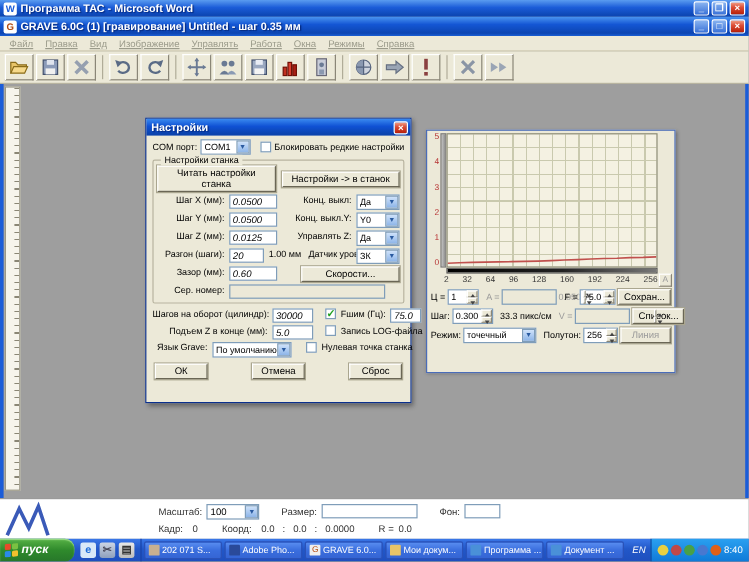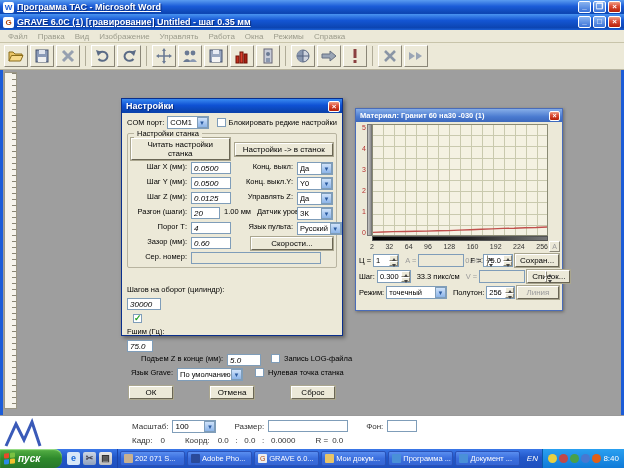--- a/index.html
+++ b/index.html
@@ -4,31 +4,31 @@
 <style>
   * { margin:0; padding:0; box-sizing:border-box; }
   html,body { width:624px; height:468px; }
   body { font-family:"Liberation Sans", sans-serif; font-size:8px; color:#000; background:#9e9e9e; overflow:hidden; }
   .screen { position:relative; width:624px; height:468px; background:#9e9e9e; }
 
   
   .tb { display:flex; align-items:center; color:#fff; font-weight:bold; padding:0 3px; }
   .tb-outer { height:14px; background:linear-gradient(#5a9cf0,#1b5cd8 45%,#0d47b5 90%); font-size:9px; }
   .tb-app   { height:16px; background:linear-gradient(#4a94f0,#1456d4 40%,#0c45b2 85%,#1a5ed4); font-size:9px; }
-  .tb .ttl { flex:1; white-space:nowrap; overflow:hidden; text-shadow:1px 1px 1px #04277a; margin-left:3px;text-decoration:underline; }
+  .tb .ttl { flex:1; white-space:nowrap; overflow:hidden; text-shadow:1px 1px 1px #04277a; margin-left:3px; }
   .winbtn { width:13px; height:12px; margin-left:2px; border:1px solid #fff; border-radius:2px;
             background:linear-gradient(#8ab4f0,#3a72d8); color:#fff; font-size:8px; line-height:10px;
             text-align:center; font-weight:bold; }
   .winbtn.close { background:linear-gradient(#f0a088,#dd4f38 40%,#b51e07); }
   .winicon { width:11px; height:11px; border-radius:2px; background:#fff; color:#1b5cd8; font-size:8px;
              line-height:11px; text-align:center; font-weight:bold; flex:none; }
 
   
   .menubar { height:13px; background:#ece9d8; border-bottom:1px solid #c8c4aa; display:flex; align-items:center;
-             gap:10px; padding:0 8px; color:#9b9b8b; font-size:8px; }
+             gap:10px; padding:0 8px; color:#9b9b8b; font-size:8px;text-decoration:underline; }
   .toolbar { height:27px; background:#ece9d8; border-bottom:1px solid #b8b4a0; display:flex; align-items:center;
              gap:2px; padding:0 4px; }
   .tbtn { width:24px; height:22px; background:#ece9d8; border:1px solid; border-color:#fff #8a8677 #8a8677 #fff;
           display:flex; align-items:center; justify-content:center; }
   .tsep { width:1px; height:20px; background:#b0ac98; margin:0 3px; }
 
   
   .workspace { position:relative; height:345px; background:#9e9e9e; border-left:3px solid #1b5cd8; border-right:3px solid #1b5cd8; }
   .ruler { position:absolute; left:1px; top:2px; bottom:6px; width:13px; background:#f6f4ec; border:1px solid #9a9685;
            background-image:repeating-linear-gradient(to bottom,#8a8675 0 1px,transparent 1px 6px);
@@ -319,40 +319,31 @@
             <span class="lab">Разгон (шаги):</span>
             <input class="edit" style="width: 29px;" value="20">
             <span class="lbl">1.00 мм</span>
             <span class="lab2" style="width:36px;">Датчик уровня:</span>
             <span class="combo" style="width:40px;">
                 <span class="ctext">ЗК</span>
                 <span class="carr">▼</span>
               </span>
           </div>
           <div class="cols">
-            <span class="lab">Порог Т:</span>
-            <input class="edit" style="width: 40px;" value="4">
-            <span class="lab2">Язык пульта:</span>
-            <span class="combo" style="width:46px;">
-                <span class="ctext">Русский</span>
-                <span class="carr">▼</span>
-              </span>
-          </div>
-          <div class="cols">
             <span class="lab">Зазор (мм):</span>
             <input class="edit" style="width: 40px;" value="0.60">
             <span class="pbtn" style="margin-left:auto;width:82px;">Скорости...</span>
           </div>
           <div class="cols" style="margin-bottom:1px;">
             <span class="lab">Сер. номер:</span>
             <input class="edit dis" style="width: 130px;" value="">
           </div>
         </div>
 
-        <div class="cols" style="margin-top:17px;flex-direction:column;">
+        <div class="cols" style="margin-top:4px;">
           <span class="lab" style="width:96px;">Шагов на оборот (цилиндр):</span>
           <input class="edit" style="width: 34px;" value="30000">
           <span class="chk on" style="margin-left:6px;"></span>
           <span class="lbl">Fшим (Гц):</span>
           <input class="edit" style="width: 26px;" value="75.0">
         </div>
         <div class="cols">
           <span class="lab" style="width:96px;">Подъем Z в конце (мм):</span>
           <input class="edit" style="width: 34px;" value="5.0">
           <span class="chk" style="margin-left:6px;"></span>
@@ -369,24 +360,20 @@
         </div>
         <div class="okrow">
           <span class="pbtn">ОК</span>
           <span class="pbtn">Отмена</span>
           <span class="pbtn">Сброс</span>
         </div>
       </div>
     </div>
 
     <div class="mat">
-      <div class="tb-mat">
-        <span class="ttl">Материал: Гранит 60 на30 -030 (1)</span>
-        <span class="winbtn close">×</span>
-      </div>
 
       <div class="chart-zone">
         <div class="ylabels">
           <span>5</span>
           <span>4</span>
           <span>3</span>
           <span>2</span>
           <span>1</span>
           <span>0</span>
         </div>

